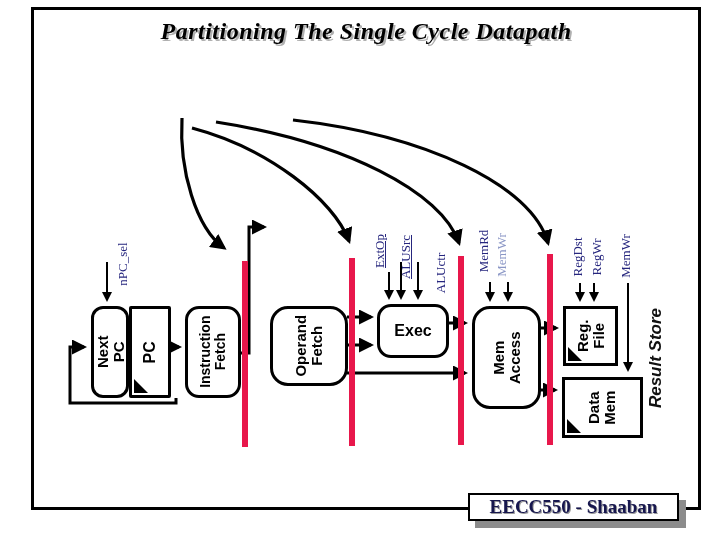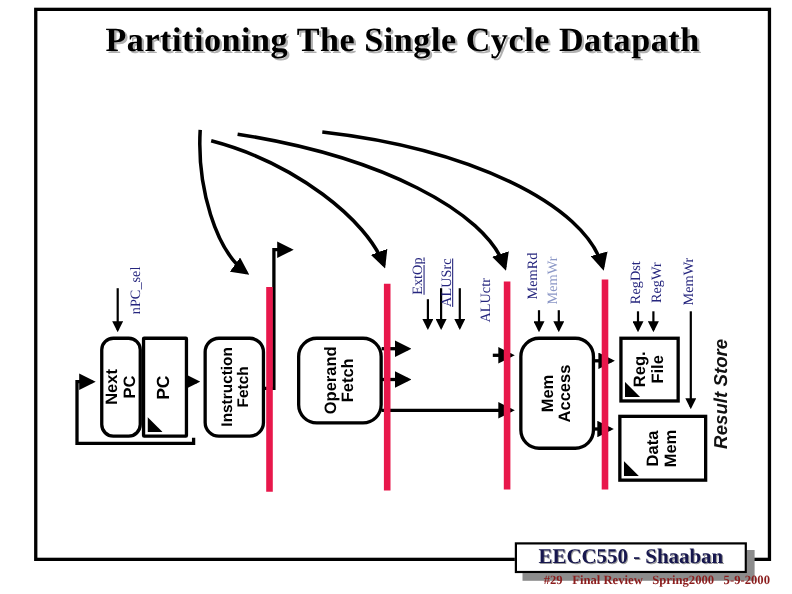--- a/index.html
+++ b/index.html
@@ -1,22 +1,22 @@
 <!DOCTYPE html>
 <html><head>
 <meta charset="utf-8">
 <style>
   html,body{margin:0;padding:0;background:#fff;}
   #canvas{position:relative;width:720px;height:540px;background:#fff;overflow:hidden;
           font-family:"Liberation Sans",sans-serif;}
   .slide-border{position:absolute;left:31px;top:7px;width:670px;height:503px;
                 border:3px solid #000;box-sizing:border-box;background:transparent;}
   .title{position:absolute;left:32px;top:18px;width:668px;text-align:center;
-         font-family:"Liberation Serif",serif;font-weight:bold;font-size:31px;
-         color:#000;text-shadow:2px 2px 0 #b0b0b0;letter-spacing:.5px;}
+         font-family:"Liberation Serif",serif;font-weight:bold;font-size:24px;
+         color:#000;text-shadow:2px 2px 0 #b0b0b0;letter-spacing:.5px;font-style:italic;}
   .subtitle{position:absolute;left:57px;top:76px;
             font-family:"Liberation Serif",serif;font-weight:bold;font-size:21px;
             color:#000;text-shadow:1px 1px 0 #b8b8b8;}
   svg.wires{position:absolute;left:0;top:0;width:720px;height:540px;}
   .box{position:absolute;box-sizing:border-box;border:3px solid #000;background:#fff;
        display:flex;align-items:center;justify-content:center;}
   .box .lbl{font-weight:bold;text-align:center;line-height:1.05;white-space:pre-line;color:#000;}
   .rot{transform:rotate(-90deg);}
   .wedge{position:absolute;left:2px;bottom:2px;width:14px;height:14px;background:#000;
          clip-path:polygon(0 0,0 100%,100% 100%);}
@@ -102,20 +102,23 @@
   <div class="box" style="left:185px;top:306px;width:56px;height:92px;border-radius:14px;">
     <div class="lbl rot" style="font-size:14px;">Instruction
 Fetch</div>
   </div>
 
   <div class="box" style="left:270px;top:306px;width:78px;height:80px;border-radius:18px;">
     <div class="lbl rot" style="font-size:15px;">Operand
 Fetch</div>
   </div>
 
+  <div class="box" style="left:377px;top:304px;width:72px;height:54px;border-radius:14px;">
+    <div class="lbl" style="font-size:16px;">Exec</div>
+  </div>
 
   <div class="box" style="left:472px;top:306px;width:69px;height:103px;border-radius:18px;">
     <div class="lbl rot" style="font-size:15px;">Mem
 Access</div>
   </div>
 
   <div class="box" style="left:563px;top:306px;width:55px;height:60px;">
     <div class="lbl rot" style="font-size:15px;">Reg.
 File</div>
     <div class="wedge"></div>
@@ -136,15 +139,14 @@
   <div class="sig" style="left:484px;top:251px;">MemRd</div>
   <div class="sig light" style="left:502px;top:255px;">MemWr</div>
   <div class="sig" style="left:578px;top:257px;">RegDst</div>
   <div class="sig" style="left:597px;top:257px;">RegWr</div>
   <div class="sig" style="left:626px;top:256px;">MemWr</div>
 
   <div class="footer-shadow"></div>
   <div class="footer-box">
     <span>EECC550 - Shaaban</span>
   </div>
-  <div class="footer-detail">#29   Final Review   Spring2000   5-9-2000</div>
 
 </div>
 
 </body></html>

